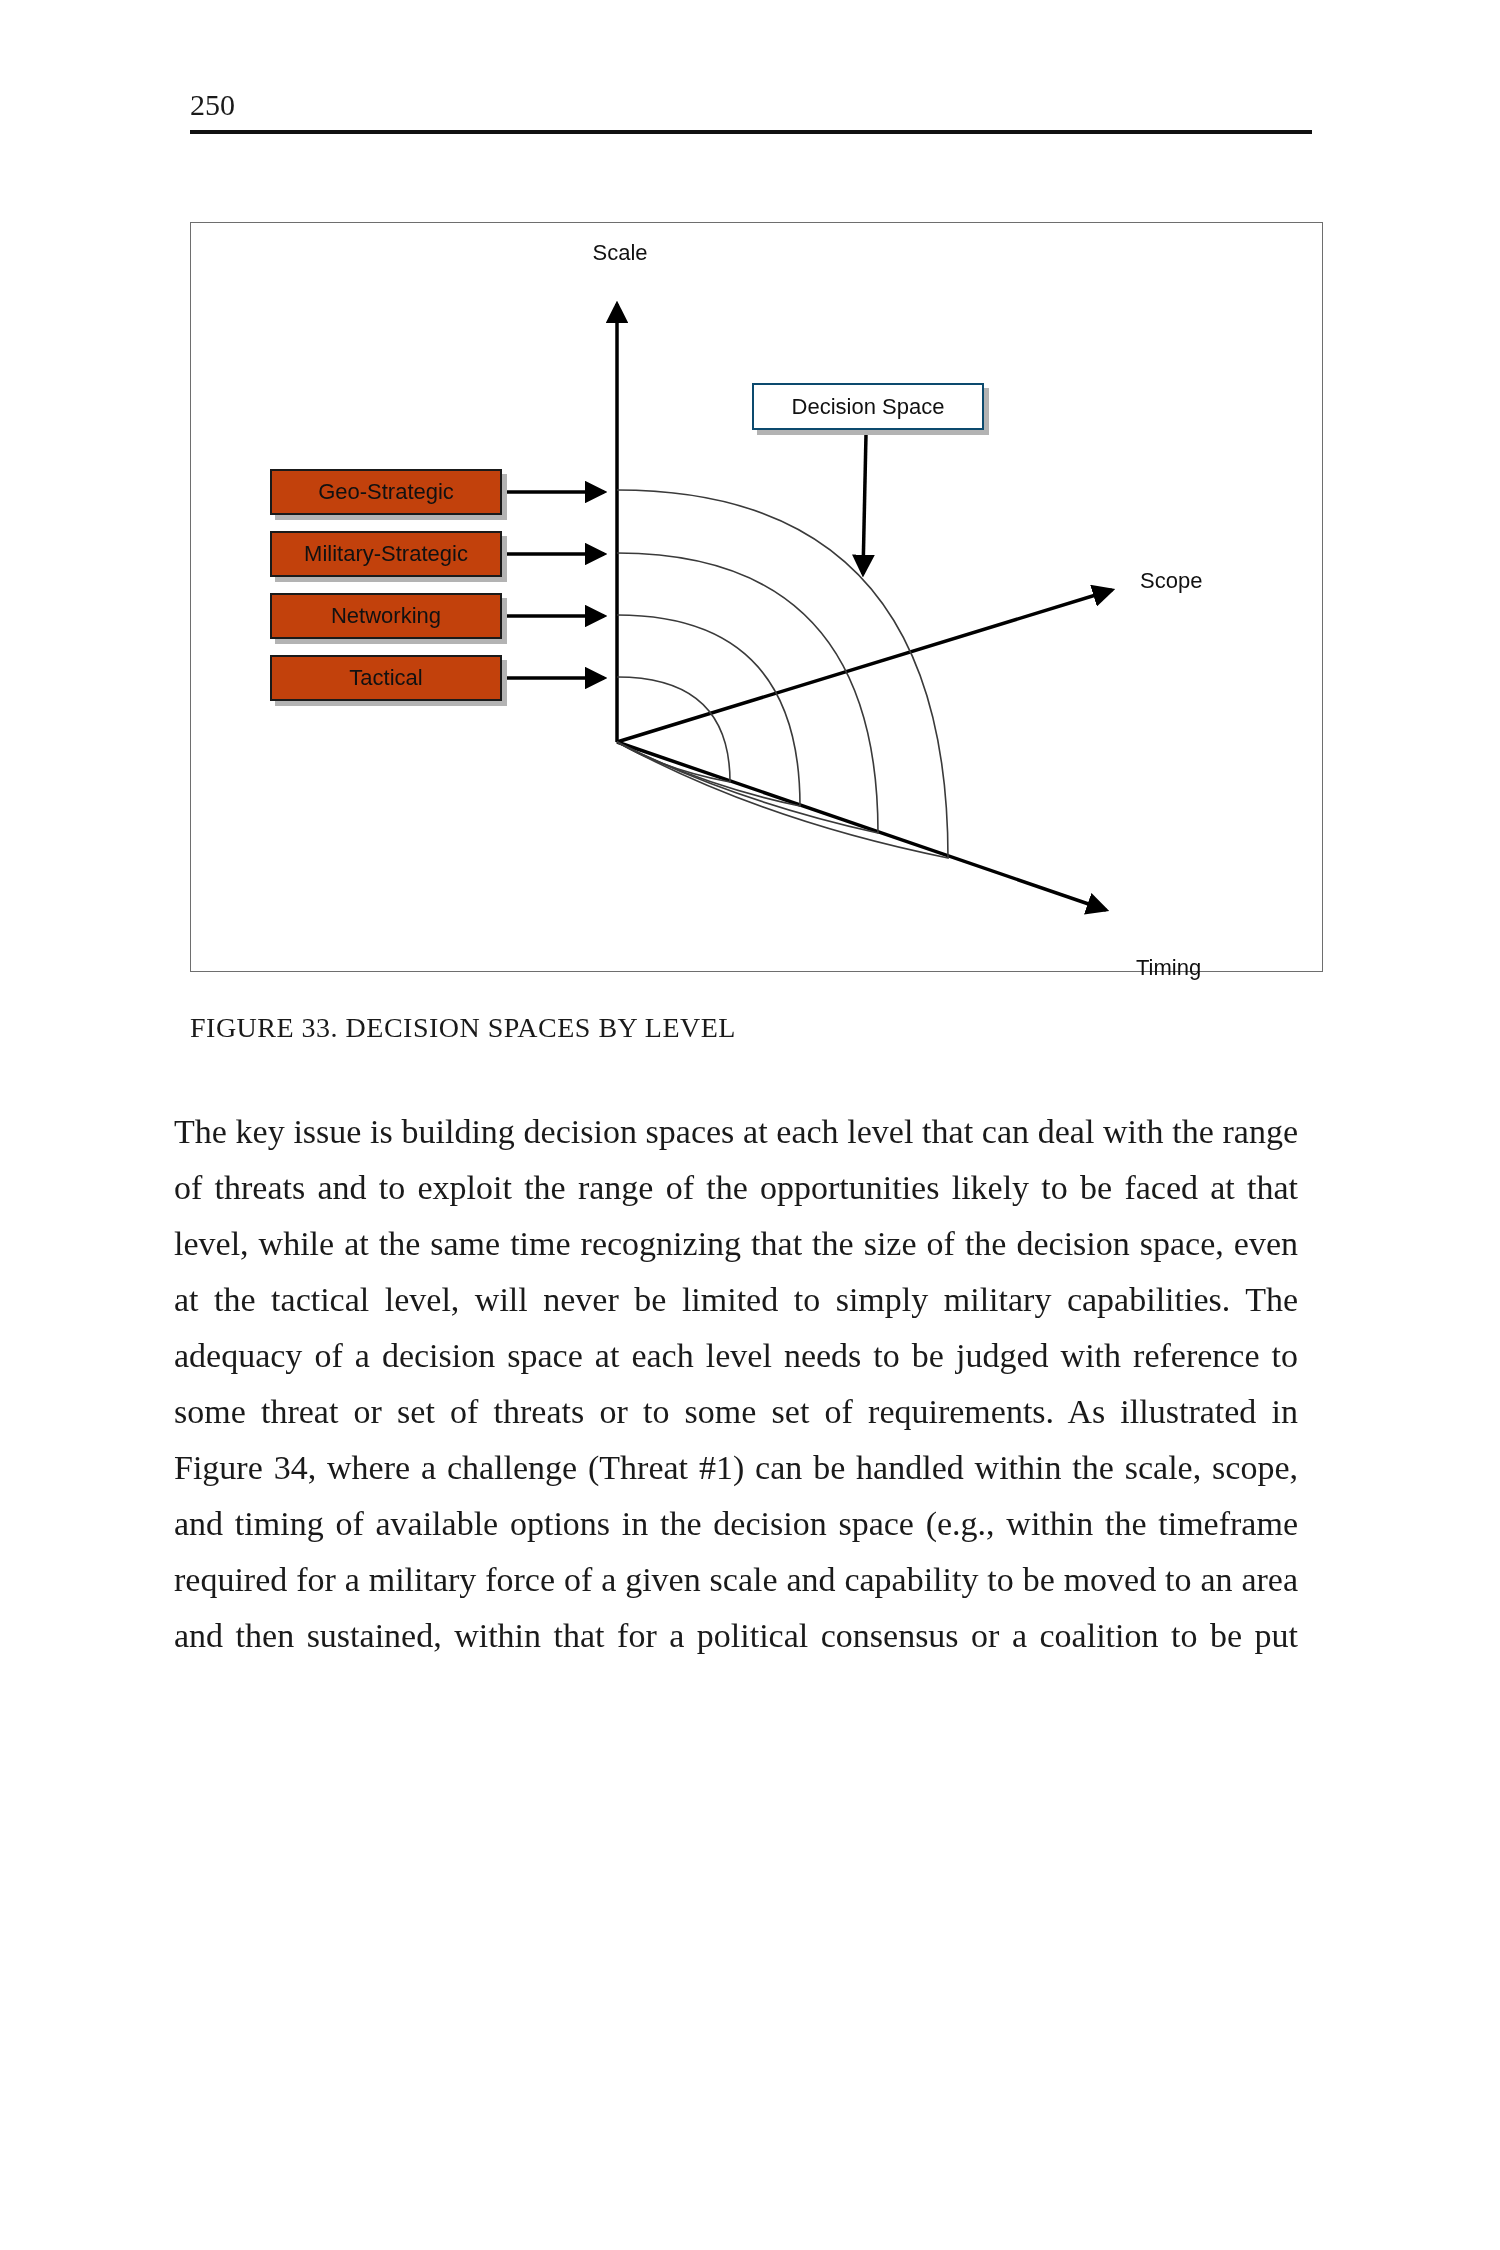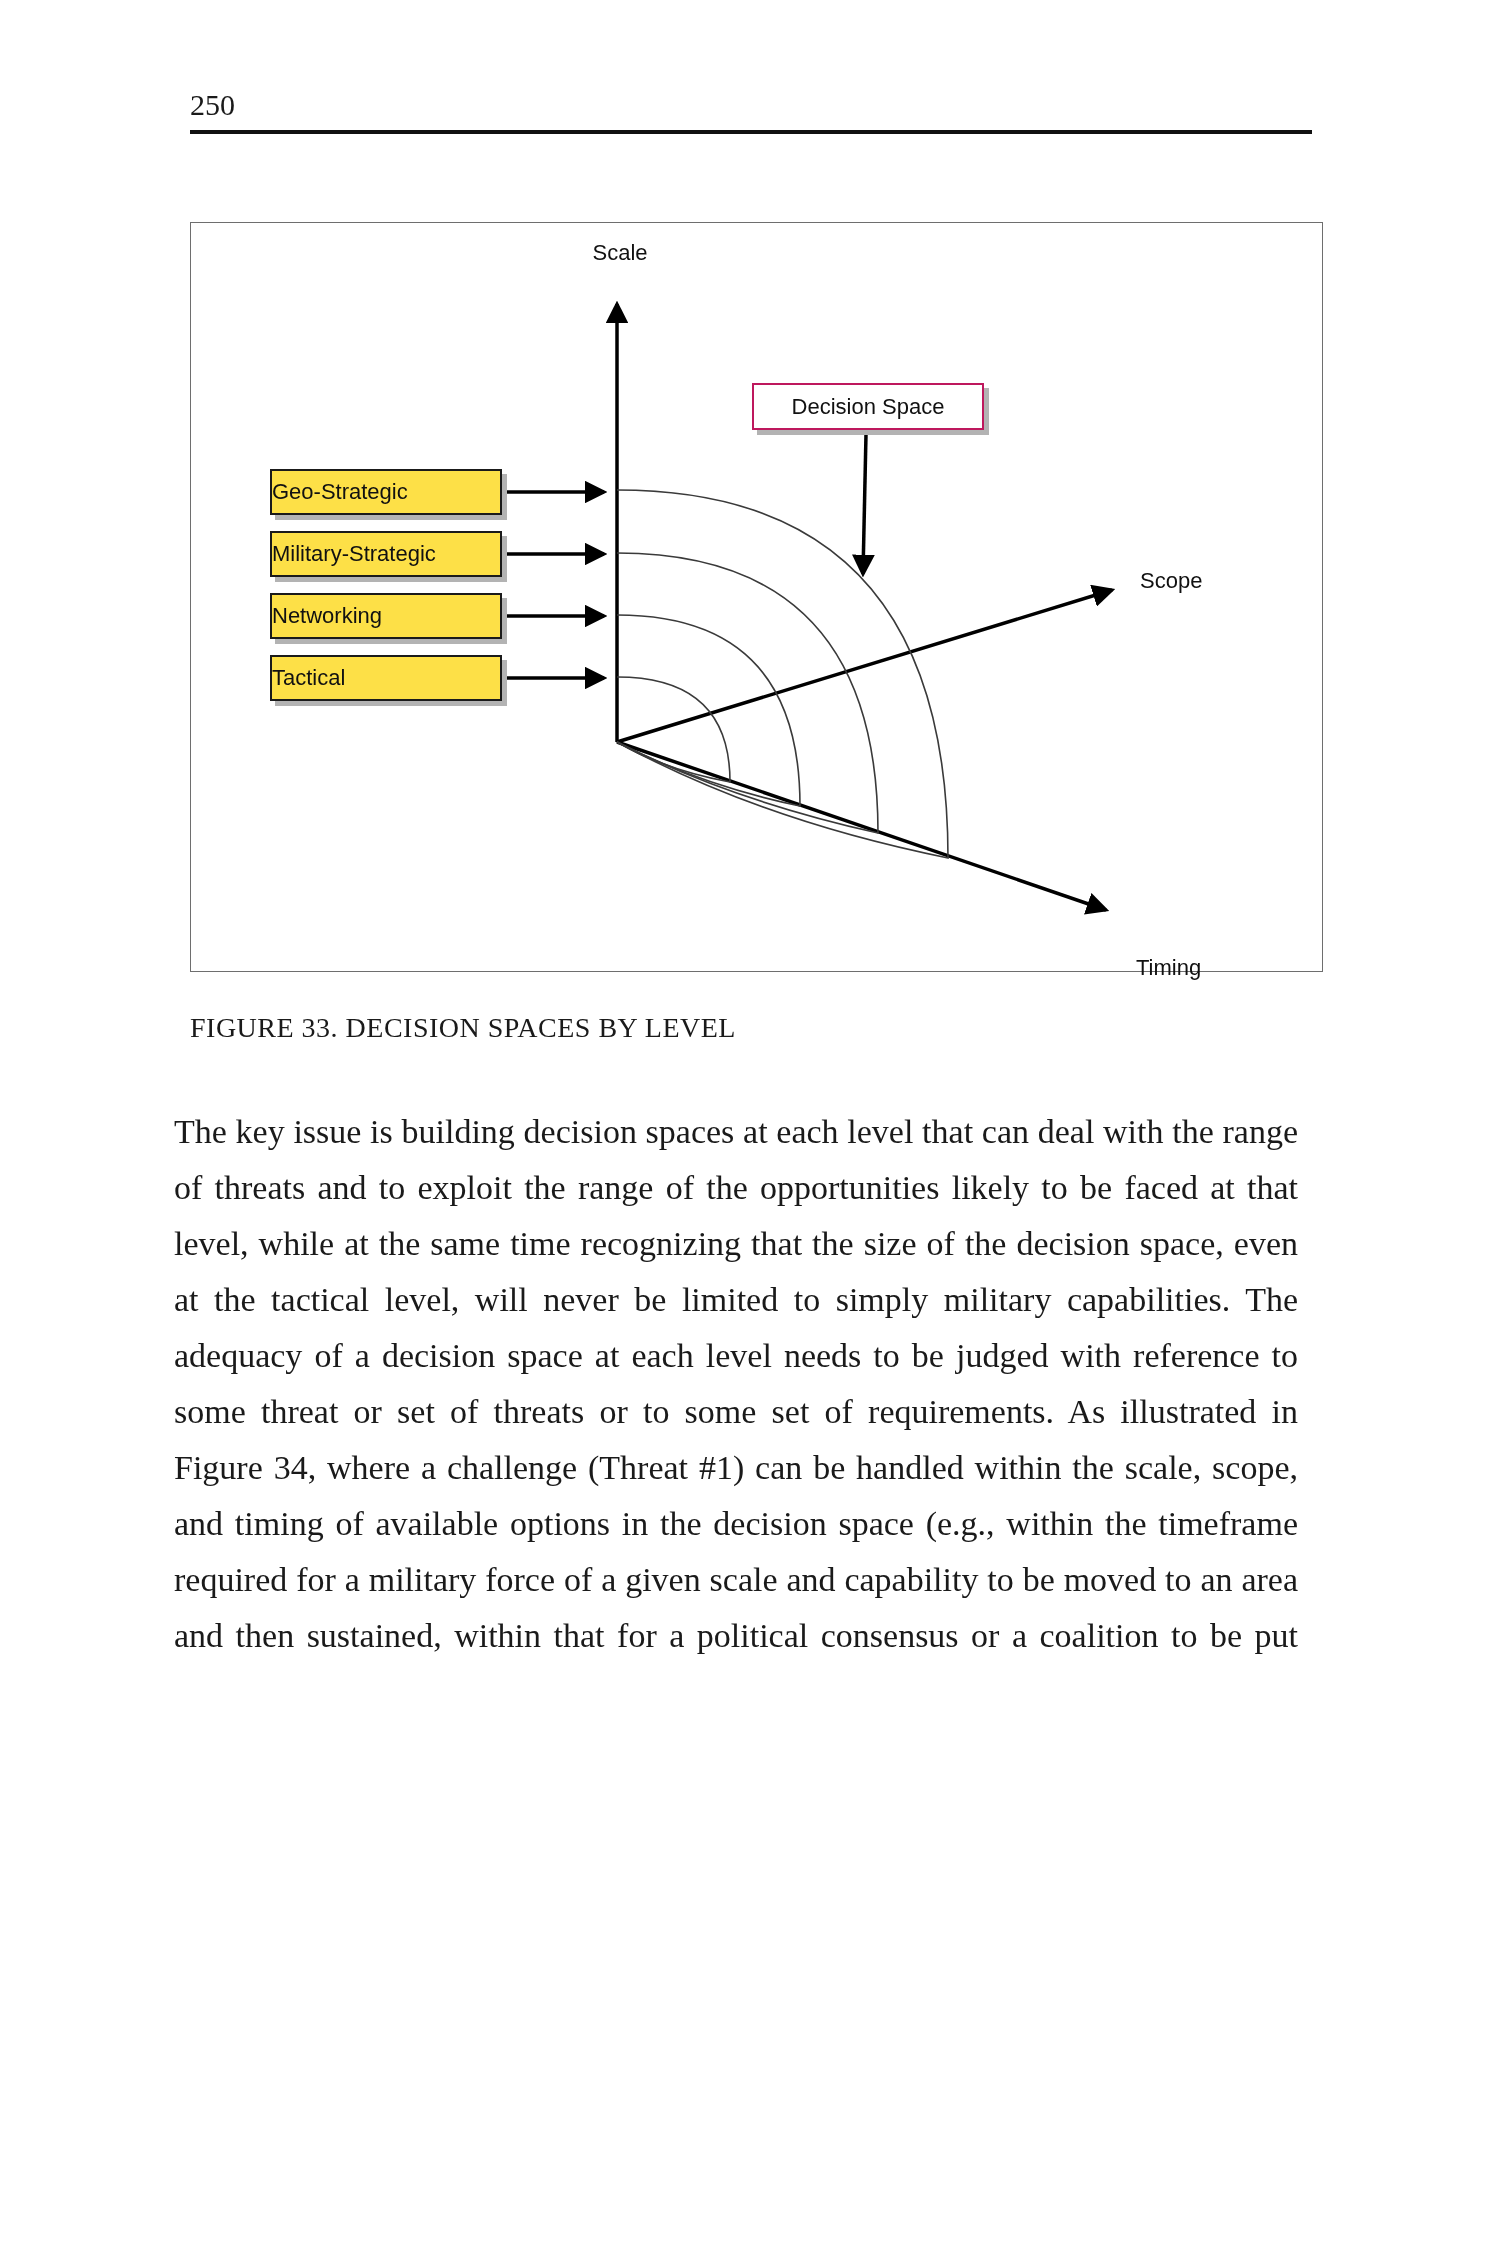--- a/index.html
+++ b/index.html
@@ -43,37 +43,37 @@
     font-family:"Liberation Sans", sans-serif;
     font-size:22px; color:#111;
     white-space:nowrap;
   }
   .lab-scale{ left:560px; top:240px; width:120px; text-align:center;}
   .lab-scope{ left:1140px; top:568px;}
   .lab-timing{ left:1136px; top:916px;margin-top:39px;}
   .level-box{
     position:absolute; left:270px;
     width:232px; height:46px;
-    background:#fde047;
+    background:#c2410c;
     border:2px solid #1a1a1a;
     box-shadow:5px 5px 0 #b3b3b3;
-    display:flex; align-items:center; 
+    display:flex; align-items:center; justify-content:center;
     font-family:"Liberation Sans", sans-serif;
     font-size:22px; color:#111;
     box-sizing:border-box;
   }
   .lvl-0{ top:469px;}
   .lvl-1{ top:531px;}
   .lvl-2{ top:593px;}
   .lvl-3{ top:655px;}
   .ds-box{
     position:absolute; left:752px; top:383px;
     width:232px; height:47px;
     background:#ffffff;
-    border:2px solid #be185d;
+    border:2px solid #0c4a6e;
     box-shadow:5px 5px 0 #b3b3b3;
     display:flex; align-items:center; justify-content:center;
     font-family:"Liberation Sans", sans-serif;
     font-size:22px; color:#111;
     box-sizing:border-box;
   }
   
   .fig-caption{
     position:absolute; left:190px; top:1012px;
     font-size:28px; letter-spacing:0.5px;

